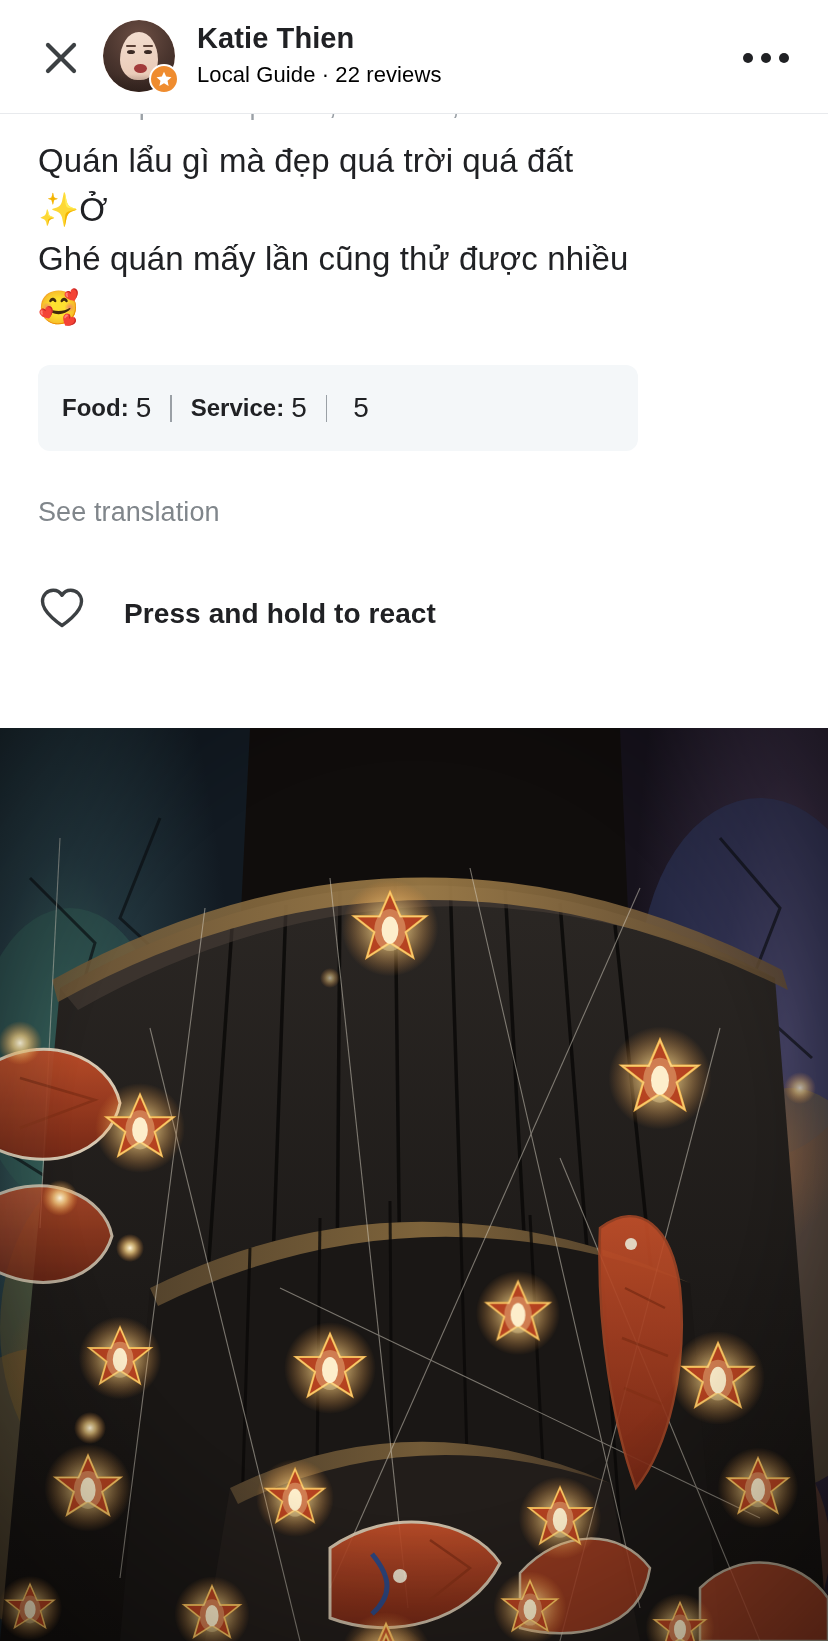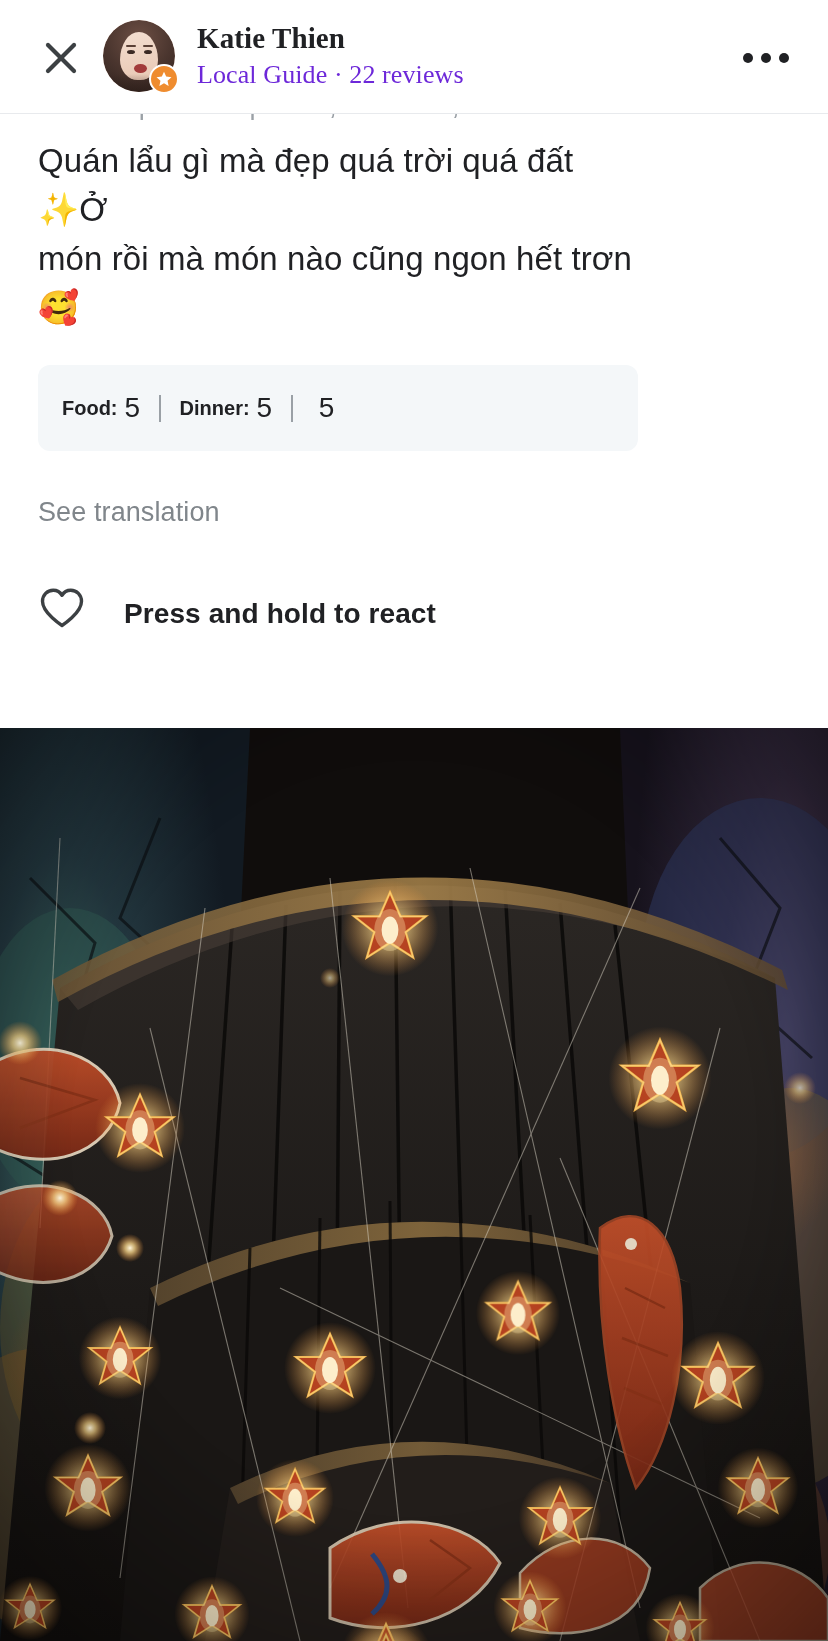--- a/index.html
+++ b/index.html
@@ -26,21 +26,21 @@
   }
   .header::after{
     content:""; position:absolute; left:0; right:0; bottom:0; height:1px;
     background:#e8eaed;
   }
   .close-btn{
     position:absolute; left:34px; top:31px;
     width:54px; height:54px; display:flex; align-items:center; justify-content:center;
     cursor:pointer; border-radius:50%;
   }
-  .user-block{ position:absolute; left:103px; top:20px; display:flex; align-items:flex-end;font-family:Liberation Serif, serif; }
+  .user-block{ position:absolute; left:103px; top:20px; display:flex; align-items:flex-end; }
   .avatar-wrap{ position:relative; width:72px; height:72px; flex:0 0 auto; }
   .avatar{
     width:72px; height:72px; border-radius:50%; overflow:hidden; position:relative;
     background:#cbb3a8;
   }
   
   .av-hair{ position:absolute; inset:0; border-radius:50%;
     background:radial-gradient(circle at 50% 26%, #6d4f44 0%, #4a352e 52%, #2f211d 100%); }
   .av-face{ position:absolute; left:17px; top:12px; width:38px; height:48px;
     border-radius:50% 50% 46% 46%/58% 58% 42% 42%;
@@ -61,41 +61,41 @@
     background:#ef8c2f; border:2.5px solid #fff;
     display:flex; align-items:center; justify-content:center;
   }
   .guide-badge svg{ display:block; }
 
   .user-meta{ margin-left:22px; }
   .user-name{
     font-size:29px; font-weight:700; color:#202124; line-height:36px; letter-spacing:.1px;
   }
   .user-sub{
-    font-size:26px; color:#6d28d9; line-height:34px; margin-top:2px; letter-spacing:.1px;
+    font-size:22px; color:#000000; line-height:34px; margin-top:2px; letter-spacing:.1px;
   }
   .more-btn{
     position:absolute; right:34px; top:32px; width:56px; height:52px;
     display:flex; align-items:center; justify-content:center; gap:8px; cursor:pointer;
   }
   .dot{ width:10px; height:10px; border-radius:50%; background:#202124; }
 
   
   .content{ position:absolute; top:114px; left:0; width:676px; }
   .review-text{
     padding:22px 38px 0 38px;
     font-size:33px; line-height:49px; color:#202124; letter-spacing:.1px;
   }
   .emoji{ font-family:"DejaVu Sans", sans-serif; }
 
   .ratings-box{
     margin:33px 38px 0 38px; background:#f4f7f9; border-radius:12px;
     padding:27px 24px; display:flex; align-items:center; flex-wrap:wrap;
   }
-  .rate-label{ font-size:20px; font-weight:700; color:#202124; }
+  .rate-label{ font-size:24px; font-weight:700; color:#202124; }
   .rate-val{ font-size:28px; font-weight:400; color:#202124; margin-left:7px; }
   .rate-sep{ display:inline-block; width:1.5px; height:27px; background:#9aa0a6;
     margin:0 19px; }
 
   .see-translation{
     margin:46px 12px 0 38px; font-size:27px; color:#80868b; cursor:pointer; display:inline-block;
     letter-spacing:.1px;
   }
 
   .react-row{
@@ -156,29 +156,29 @@
       <span class="dot"></span>
       <span class="dot"></span>
       <span class="dot"></span>
     </div>
   </div>
 
   <div class="content">
 
     <div class="review-text">
       <div>Quán lẩu gì mà đẹp quá trời quá đất ✨Ở</div>
-      <div>món rồi mà món nào cũng ngon hết trơn</div>
+      <div>Ghé quán mấy lần cũng thử được nhiều</div>
       <div class="emoji">🥰</div>
     </div>
 
     <div class="ratings-box">
       <span class="rate-label">Food:</span>
       <span class="rate-val">5</span>
       <span class="rate-sep"></span>
-      <span class="rate-label">Dinner:</span>
+      <span class="rate-label">Service:</span>
       <span class="rate-val">5</span>
       <span class="rate-sep"></span>
       <span class="rate-val">5</span>
     </div>
 
     <div class="see-translation">See translation</div>
 
     <div class="react-row">
       <svg width="48" height="44" viewBox="0 0 48 44">
         <path d="M24 39.5 C24 39.5 4.5 27.2 4.5 15.3 C4.5 8.9 9.3 4.2 15.2 4.2 C19.1 4.2 22.3 6.3 24 9.3 C25.7 6.3 28.9 4.2 32.8 4.2 C38.7 4.2 43.5 8.9 43.5 15.3 C43.5 27.2 24 39.5 24 39.5 Z" fill="none" stroke="#3c4043" stroke-width="3.4" stroke-linejoin="round"></path>

